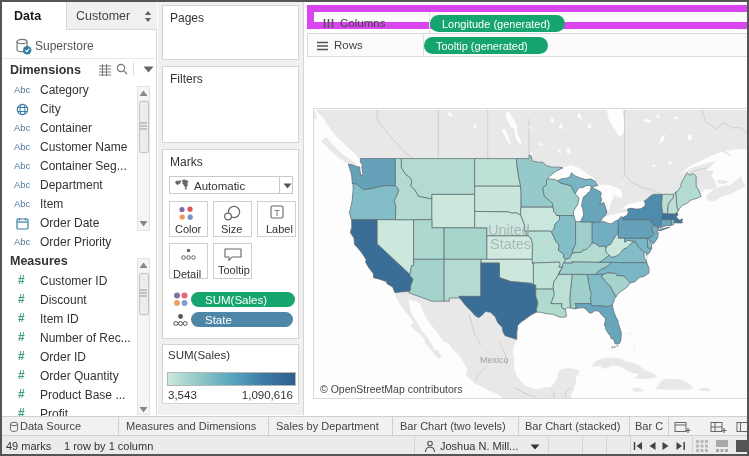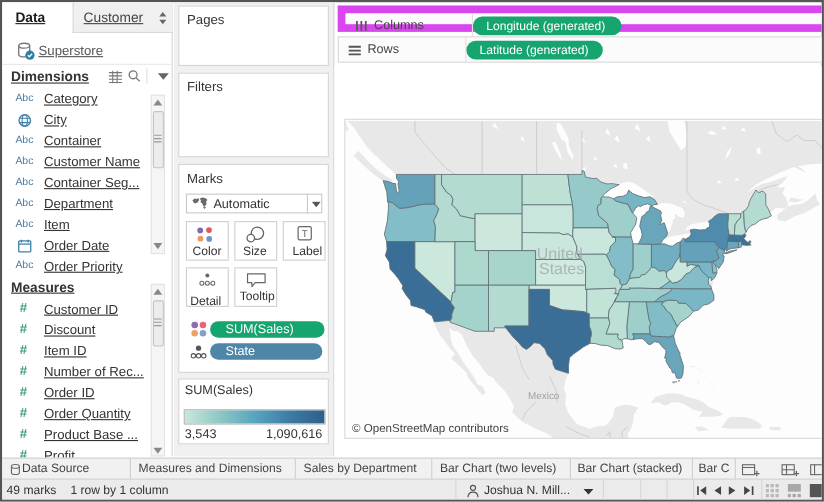--- a/index.html
+++ b/index.html
@@ -1,17 +1,17 @@
 <!DOCTYPE html>
 <html><head><meta charset="utf-8"><style>
 * { margin:0; padding:0; box-sizing:border-box; }
 body { font-family:"Liberation Sans", sans-serif; }
 .app { position:relative; width:749px; height:456px; background:#fff; border:2px solid #555; overflow:hidden; }
 .abs { position:absolute; }
-.txt { position:absolute; font-size:12px; color:#333; white-space:nowrap;text-decoration:underline; }
+.txt { position:absolute; font-size:12px; color:#333; white-space:nowrap; }
 .sm  { position:absolute; font-size:11px; color:#444; white-space:nowrap; }
 </style></head><body>
 <div class="app">
 
   <div class="abs" style="left:0;top:0;width:155px;height:413px;background:#fff;border-right:1px solid #d5d5d5">
 
     <div class="abs" style="left:64px;top:0;width:91px;height:28px;background:#f0f0f0;border-bottom:1px solid #d9d9d9;border-left:1px solid #d9d9d9"></div>
     <div class="txt" style="left:12px;top:7px;font-weight:bold;color:#1a1a1a;font-size:12.5px">Data</div>
     <div class="txt" style="left:74px;top:7px;color:#444;font-size:12.5px">Customer</div>
     <svg class="abs" style="left:141px;top:8px" width="10" height="13">
@@ -215,21 +215,21 @@
   <div class="abs" style="left:305px;top:31px;width:441px;height:24px;background:#fbfbfb;border:1px solid #d9d9d9">
     <div class="abs" style="left:115px;top:0;width:1px;height:22px;background:#e0e0e0"></div>
     <svg class="abs" style="left:8px;top:7px" width="13" height="10">
         <g stroke="#555" stroke-width="1.6">
           <path d="M1 1.5 H12 M1 5 H12 M1 8.5 H12"></path>
         </g>
       </svg>
     <div class="sm" style="left:26px;top:33px;font-size:11.5px;color:#444"></div>
     <div class="sm" style="left:26px;top:5px;font-size:11.5px;color:#444">Rows</div>
     <div class="abs" style="left:116px;top:3px;width:124px;height:17px;background:#17a56f;border-radius:8.5px"></div>
-    <div class="abs" style="left:128px;top:6px;font-size:11px;color:#fff;white-space:nowrap">Latitude (generated)</div>
+    <div class="abs" style="left:128px;top:6px;font-size:11px;color:#fff;white-space:nowrap">Tooltip (generated)</div>
   </div>
 
   <div class="abs" style="left:302px;top:58px;width:445px;height:356px;background:#fff"></div>
   <svg width="435" height="291" viewBox="0 0 435 291" style="position:absolute;left:311px;top:106px;background:#fff">
       <rect x="0" y="0" width="435" height="291" fill="#fdfdfd"></rect>
       <path d="M2.5,2.0L9.3,8.7L16.0,19.8L23.9,29.6L31.9,36.4L38.0,42.6L42.9,46.8L46.2,50.4L47.4,54.1L49.4,57.0L48.8,59.3L49.9,65.7L48.2,68.1L47.1,63.4L46.6,58.9L44.4,58.7L39.8,57.0L35.3,56.2L36.8,64.3L39.2,69.7L39.3,75.4L40.1,82.1L39.2,92.4L37.4,100.9L36.4,104.7L38.5,111.7L37.3,124.4L41.0,130.3L41.6,136.6L45.9,141.3L49.0,145.2L53.2,151.7L52.6,154.4L56.3,160.4L60.3,165.4L60.6,169.7L65.5,170.9L73.4,173.6L74.0,175.7L79.7,179.0L81.8,184.6L83.2,189.8L86.8,196.3L89.9,200.5L94.8,206.9L97.5,210.4L100.6,213.8L97.2,218.0L105.8,225.6L111.3,231.0L112.5,235.7L115.5,239.1L121.7,246.5L125.3,251.1L128.7,249.1L125.3,242.8L121.0,241.5L119.2,237.1L114.9,230.3L108.2,221.4L103.9,213.8L99.1,206.9L96.9,201.2L96.5,195.6L95.5,190.0L98.4,192.7L103.3,193.1L107.0,196.3L111.9,207.6L117.4,216.6L122.3,222.1L126.5,228.3L130.2,233.0L135.7,235.7L138.1,239.8L144.3,245.8L147.3,249.1L151.9,257.1L154.3,261.0L152.8,266.9L156.5,270.8L162.6,276.0L168.1,278.6L175.4,282.4L183.3,285.7L191.3,291.1L258.5,291.1L257.9,286.3L260.6,281.8L262.8,274.7L263.1,268.9L267.3,262.7L261.5,260.7L254.8,260.0L247.5,261.7L245.3,264.3L244.4,270.8L239.5,277.3L236.5,279.2L231.0,279.2L223.0,281.8L218.2,279.9L212.1,277.9L209.0,274.7L203.5,266.9L200.8,259.7L201.7,251.8L199.8,245.1L201.1,237.8L203.8,231.4L203.8,224.9L204.7,217.3L208.4,213.8L213.3,210.4L217.6,207.2L223.5,204.1L227.9,204.3L233.4,205.8L239.5,206.2L246.3,209.0L251.1,209.3L253.6,208.3L250.5,202.3L254.2,199.8L257.3,200.0L259.1,200.4L260.9,200.9L262.6,200.7L266.4,200.0L270.7,199.8L273.7,201.9L276.2,204.9L278.6,205.1L282.0,202.6L286.0,203.3L288.7,206.9L292.4,210.4L292.4,212.8L291.2,217.6L292.7,217.3L292.4,220.4L296.0,226.6L297.3,227.3L298.2,230.7L300.9,231.3L301.8,235.4L303.1,236.1L306.4,235.7L307.9,231.7L308.3,224.5L305.0,214.5L305.4,213.5L303.1,209.3L300.9,204.1L299.4,197.5L300.0,195.6L301.7,190.5L303.4,188.2L305.8,184.8L313.4,179.7L317.4,174.9L322.0,173.8L326.3,169.4L331.2,168.3L336.0,164.9L336.0,160.4L333.8,154.7L335.4,147.5L337.6,143.4L338.8,140.1L338.7,137.4L339.9,134.6L344.6,129.9L345.3,124.7L345.6,123.6L349.5,121.9L354.1,120.3L358.0,119.3L355.0,119.0L348.9,120.8L346.7,121.1L351.9,117.9L358.3,117.3L361.4,114.6L364.8,115.0L367.2,115.0L369.9,114.6L368.7,113.7L368.1,111.0L369.3,111.0L366.3,112.1L363.2,109.0L365.1,106.3L364.1,104.4L365.4,102.9L368.4,98.4L373.9,95.4L377.6,92.4L380.6,91.1L384.3,90.3L388.3,88.1L387.7,85.1L392.2,81.2L400.2,81.6L403.8,78.6L402.9,75.9L401.4,71.5L398.3,67.9L400.8,61.6L396.5,63.0L392.2,60.2L397.7,59.3L403.2,52.0L388.6,57.0L380.0,59.3L372.1,63.4L366.6,67.0L368.4,64.8L374.5,59.8L381.9,55.7L390.4,51.5L398.3,47.8L409.3,43.5L421.6,41.6L435.0,40.7L435.0,2.0Z" fill="#e8e8e8"></path>
       <path d="M8.4,33.5L16.6,41.6L25.5,49.6L34.0,55.7L41.3,58.0L44.1,55.9L37.7,52.0L29.4,45.9L20.9,37.8L12.9,29.1Z" fill="#e8e8e8"></path>
       <path d="M1.3,2.5L3.8,9.7L1.9,11.7L0.1,4.5Z" fill="#e8e8e8"></path>
       <path d="M393.8,92.0L400.8,93.3L409.3,88.6L418.5,85.6L426.4,81.2L432.6,77.7L429.5,73.3L428.3,67.9L422.8,72.8L416.7,77.3L408.7,78.1L402.6,79.9L398.3,83.8L393.5,87.3Z" fill="#e8e8e8"></path>
       <path d="M403.8,75.1L410.6,75.9L417.3,73.7L412.4,72.8L405.7,71.5Z" fill="#e8e8e8"></path>

